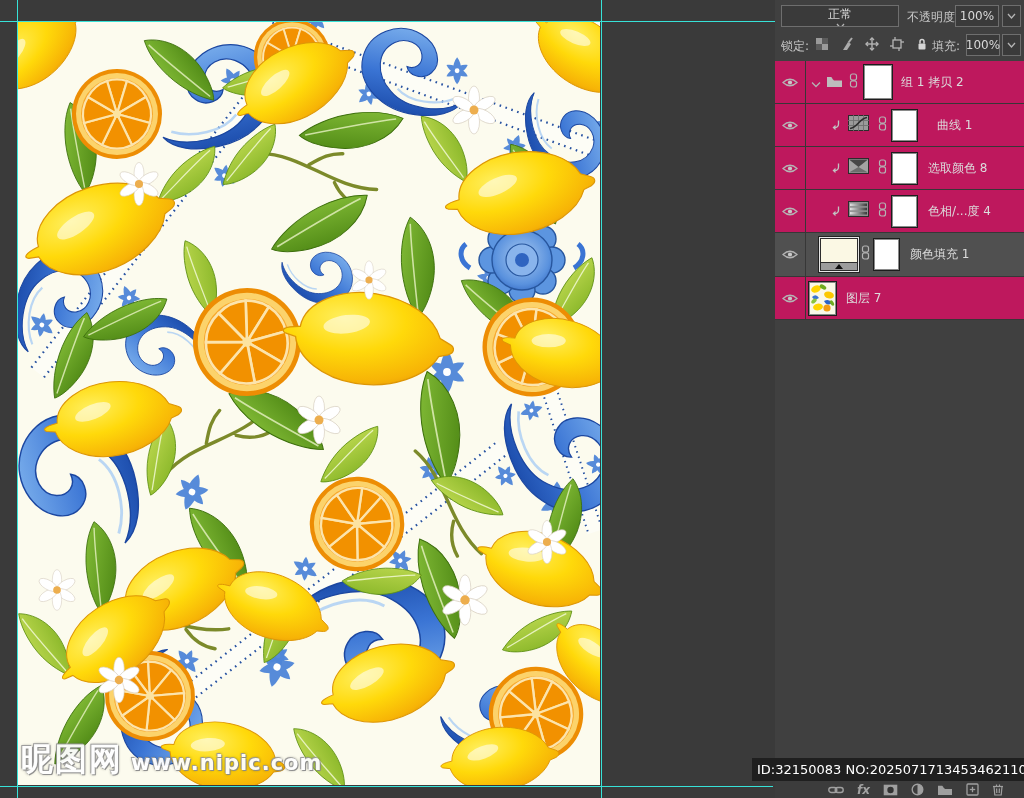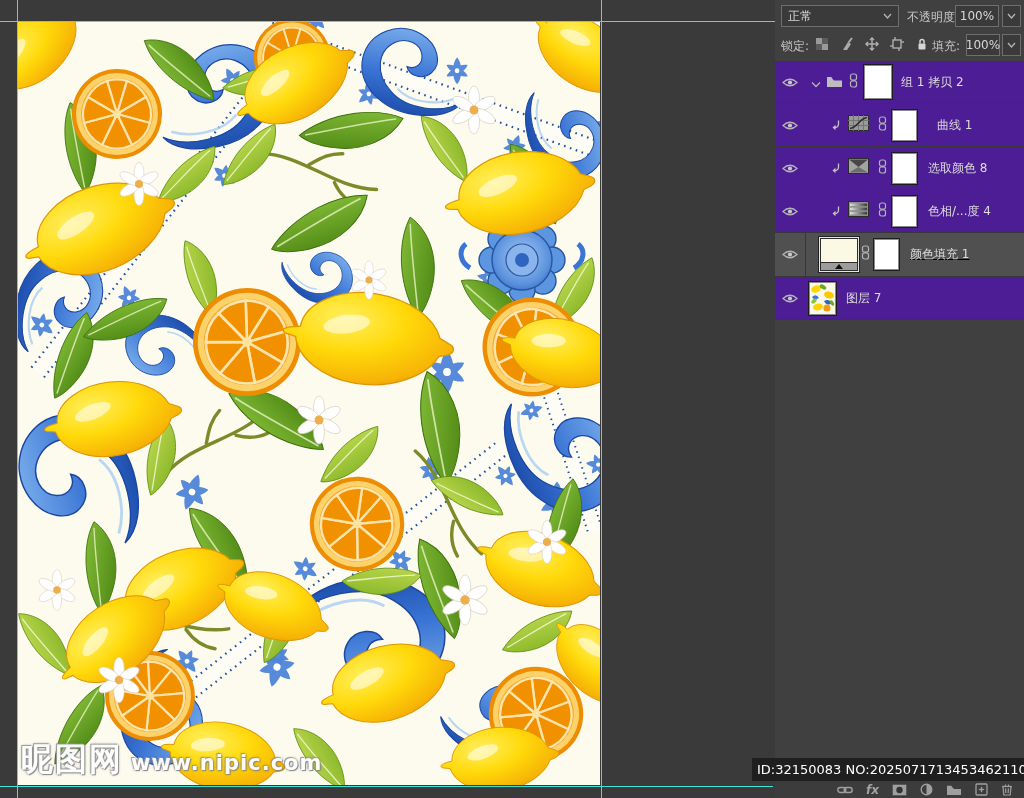--- a/index.html
+++ b/index.html
@@ -17,42 +17,42 @@
   .watermark .wm-site { font-size:32px; letter-spacing:2px; }
   .watermark .wm-url  { font-size:21px; letter-spacing:1px; margin-left:8px; }
 
   
   .guide { position:absolute; background:#37e2d8; z-index:30; }
   .gv { width:1px; } .gh { height:1px; }
 
   
   .panel { position:absolute; left:775px; top:0; width:249px; height:798px; background:#404040; }
   .field, .select { border:1px solid #6e6e6e; background:#3a3a3a; color:#d8d8d8;
-                    font-size:12px; display:flex; align-items:center; }
+                    font-size:12px; display:flex; align-items:center;flex-direction:column; }
   .select { justify-content:space-between; padding:0 6px; }
   .field  { justify-content:center; }
   .chev-btn { border:1px solid #6e6e6e; background:#3a3a3a; display:flex; align-items:center; justify-content:center; }
   .lbl { font-size:12px; color:#c6c6c6; position:absolute; }
 
   .blend-select { position:absolute; left:6px; top:5px; width:118px; height:22px; }
   .opacity-label { left:132px; top:9px; }
   .opacity-field { position:absolute; left:180px; top:5px; width:44px; height:22px; }
   .opacity-chev  { position:absolute; left:227px; top:5px; width:19px; height:22px; }
 
   .lock-label { left:6px; top:38px; }
   .lock-icons { position:absolute; left:38px; top:35px; display:flex; gap:7px; }
   .lock-btn { width:18px; height:18px; display:flex; align-items:center; justify-content:center; cursor:pointer; }
   .fill-label { left:157px; top:38px; }
   .fill-field { position:absolute; left:191px; top:34px; width:34px; height:22px; }
   .fill-chev  { position:absolute; left:227px; top:34px; width:19px; height:22px; }
 
   
   .layers { position:absolute; left:0; top:61px; width:249px; }
-  .lrow { display:flex; align-items:center; border-bottom:1px solid #373737; background:#4c1d95; }
-  .lrow.selected { background:#505050;text-decoration:underline; }
+  .lrow { display:flex; align-items:center; border-bottom:1px solid #373737; background:#be185d; }
+  .lrow.selected { background:#505050; }
   .eye-cell { width:31px; align-self:stretch; display:flex; align-items:center; justify-content:center;
               border-right:1px solid #373737; cursor:pointer; flex:none; }
   .lname { font-size:12px; color:#dcdcdc; white-space:nowrap; }
   .lname.grp-edit { text-decoration:underline line-through; }
 
   .thumb { background:#ffffff; border:1px solid #8a8a8a; box-shadow:0 0 0 1px #1d1d1d; flex:none; }
   .t-big   { width:28px; height:34px; }
   .t-adj   { width:25px; height:31px; }
   .t-mask  { width:25px; height:31px; }
   .t-img   { width:27px; height:33px; padding:0; overflow:hidden; }
@@ -61,21 +61,21 @@
   .fill-sw  { width:36px; height:23px; background:#fbf8e4; }
   .fill-bar { width:36px; height:7px; background:#9c9c9c; margin-top:1px; position:relative; }
   .fill-bar::after { content:""; position:absolute; left:14px; top:1px;
                      border-left:4px solid transparent; border-right:4px solid transparent;
                      border-bottom:5px solid #111; }
 
   .icon-gap { flex:none; }
 
   
   .panel-footer { position:absolute; left:775px; top:781px; width:249px; height:17px; background:#3c3c3c;
-                  display:flex; align-items:center; justify-content:flex-end; gap:13px; padding-right:11px; z-index:40; }
+                  display:flex; align-items:center; justify-content:flex-end; gap:13px; padding-right:20px; z-index:40; }
   .f-ic { display:flex; align-items:center; justify-content:center; cursor:pointer; }
   .fx-glyph { font-size:12px; font-style:italic; font-weight:bold; color:#a2a2a2; line-height:1; }
 
   
   .status { position:absolute; left:752px; top:758px; width:272px; height:23px; background:#1f1f1f;
             color:#ffffff; font-size:13px; display:flex; align-items:center; padding-left:5px;
             z-index:35; white-space:nowrap; }
 
   svg .st { stroke:#b4b4b4; fill:none; stroke-width:1.3; }
 </style>

